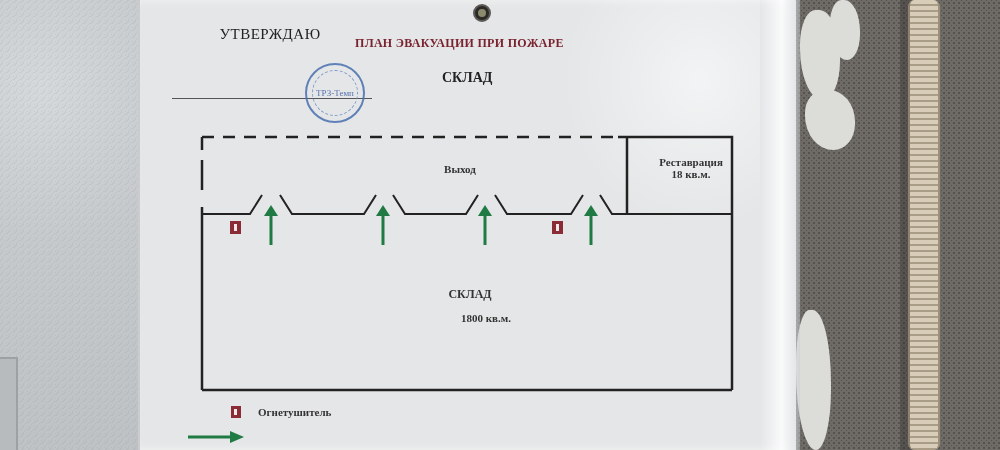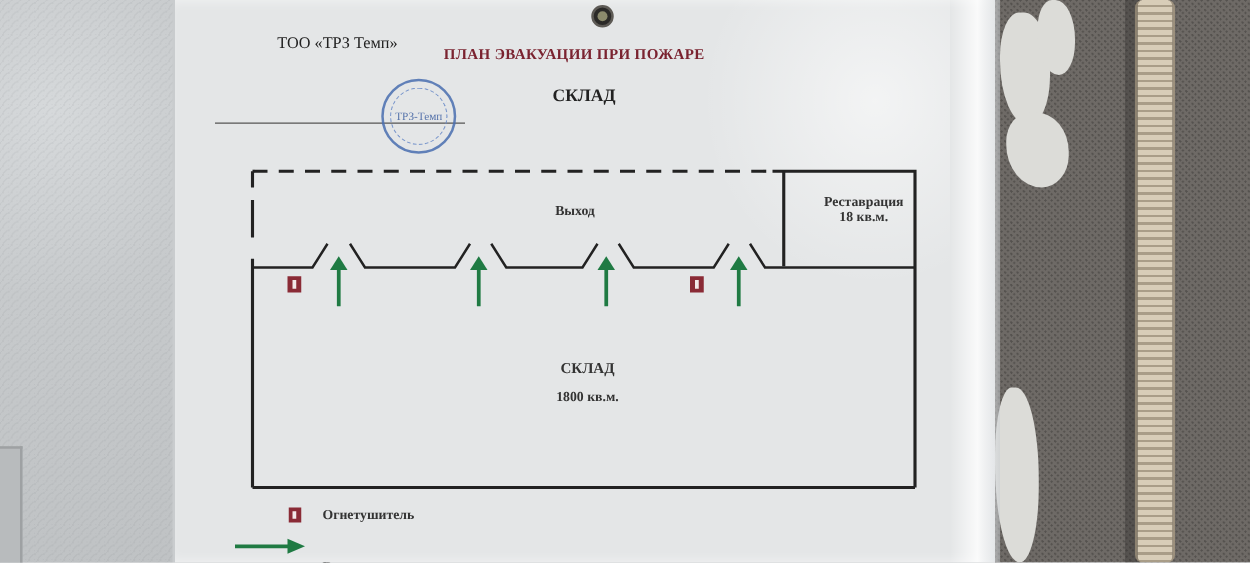--- a/index.html
+++ b/index.html
@@ -55,21 +55,21 @@
 <div class="plaster" style="left:796px;top:310px;width:35px;height:140px;"></div>
 <div class="shadow-line"></div>
 <div class="pipe"></div>
 
 <div class="sheet"></div>
 <div class="glare2"></div>
 <div class="glare"></div>
 <div class="screw"></div>
 
 <div class="approve">
-  <div class="a2">ТОО «ТРЗ Темп»</div>
+  <div class="a1">УТВЕРЖДАЮ</div>
 </div>
 <div class="sign-line"></div>
 <div class="stamp">ТРЗ-Темп</div>
 
 <div class="title">ПЛАН ЭВАКУАЦИИ ПРИ ПОЖАРЕ</div>
 <div class="subtitle">СКЛАД</div>
 
 <svg class="plan" viewBox="0 0 1000 450" xmlns="http://www.w3.org/2000/svg">
 
   <line x1="202" y1="137" x2="618" y2="137" stroke="#222" stroke-width="2.5" stroke-dasharray="12,9"></line>
@@ -116,16 +116,16 @@
       <rect x="234" y="409" width="3" height="6" fill="#f2e8e8"></rect>
   </g>
 </svg>
 
 <div class="label" style="left:420px;top:163px;width:80px;">Выход</div>
 <div class="label" style="left:628px;top:156px;width:126px;">
   <div>Реставрация</div>
   <div>18 кв.м.</div>
 </div>
 <div class="label" style="left:420px;top:287px;width:100px;font-size:12px;">СКЛАД</div>
-<div class="label" style="left:420px;top:312px;width:100px;">1800 кв.м.</div>
+<div class="label" style="left:436px;top:312px;width:100px;">1800 кв.м.</div>
 
 <div class="label" style="left:258px;top:406px;text-align:left;">Огнетушитель</div>
 <div class="label" style="left:258px;top:448px;text-align:left;">Выход</div>
 
 </body></html>

